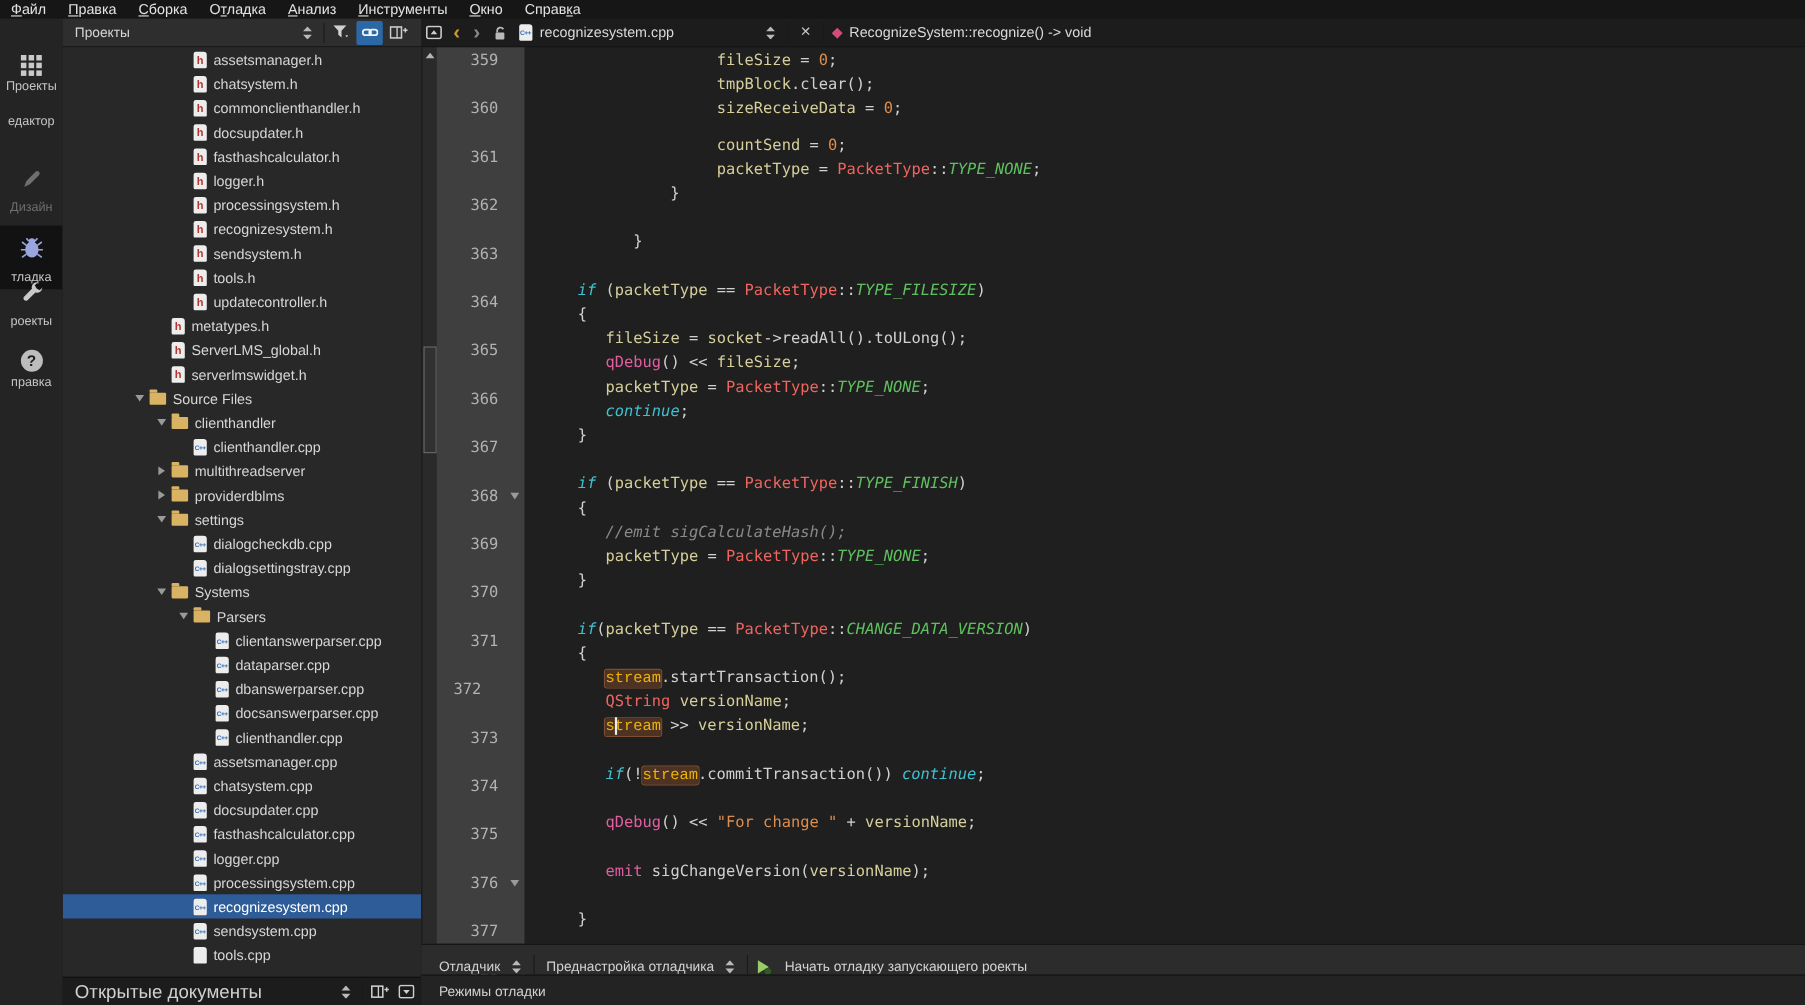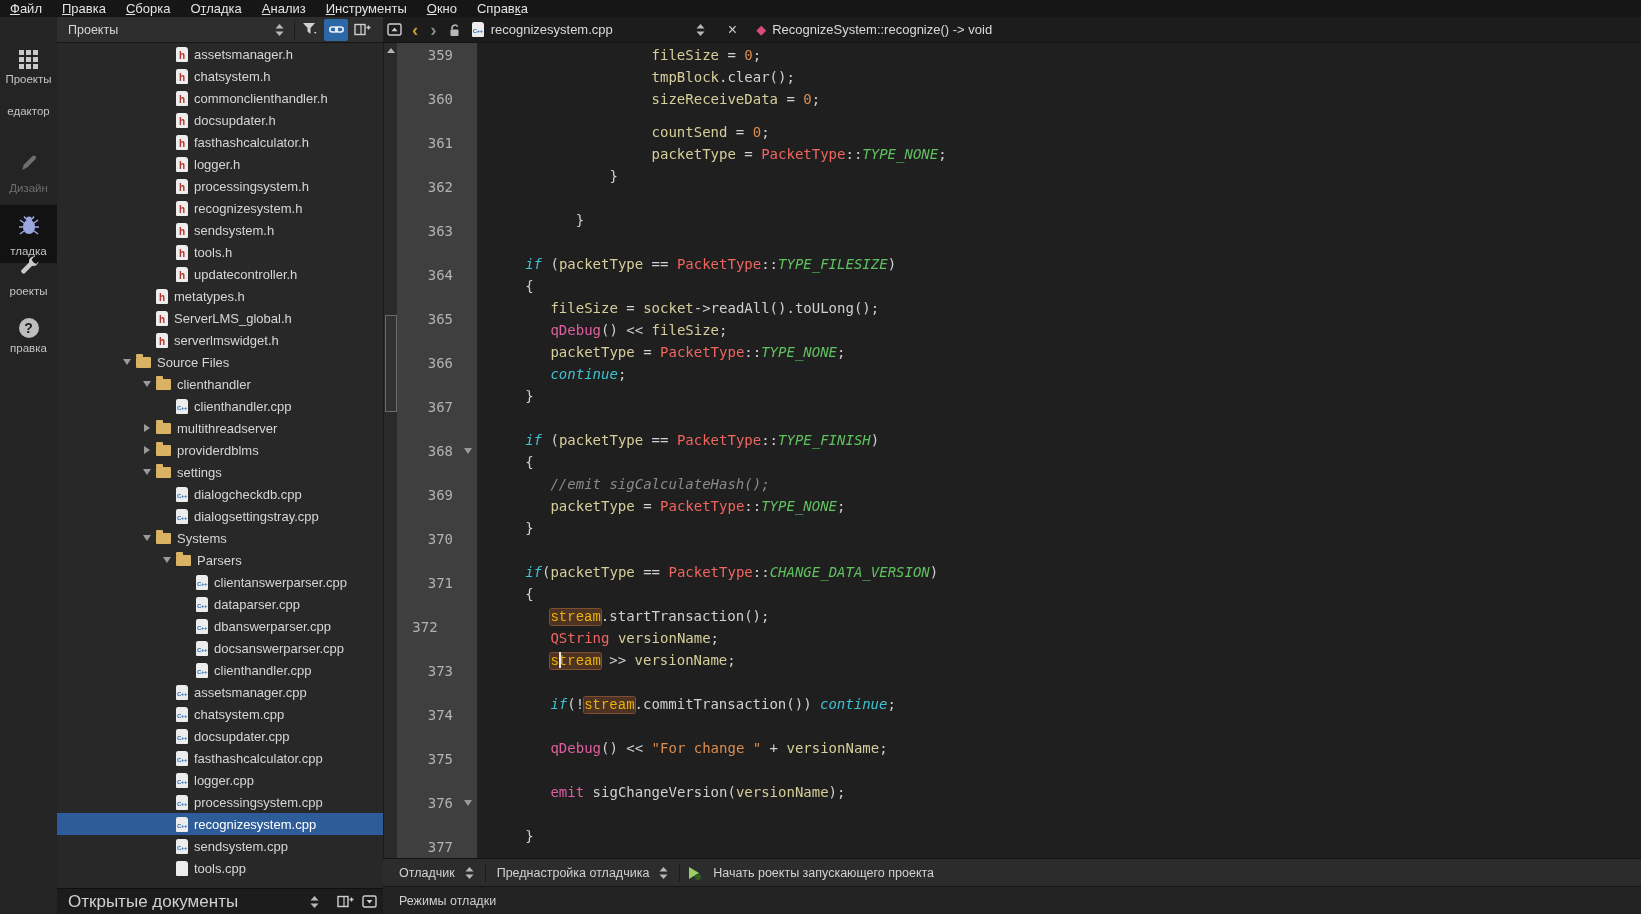--- a/index.html
+++ b/index.html
@@ -84,21 +84,21 @@
         font-family:"DejaVu Sans Mono",monospace;font-size:14px;}
   .code-line{position:relative;height:22px;line-height:22px;white-space:pre;padding-left:6px;}
   .tk-p{color:#d0d0d0;} .tk-v{color:#d6cf9b;} .tk-n{color:#dd8d4d;} .tk-s{color:#dd8d4d;}
   .tk-t{color:#f0655f;} .tk-e{color:#5fc05f;font-style:italic;} .tk-k{color:#3fc1d1;font-style:italic;}
   .tk-m{color:#e05fa0;} .tk-c{color:#8a8a8a;font-style:italic;}
   .tk-hl{color:#eab308;background:#4e3322;box-shadow:0 0 0 1px #7d4e32;border-radius:2px;font-family:Liberation Mono, monospace;}
   .caret{position:absolute;top:3px;width:2px;height:16px;background:#ececec;}
 
   
   .debugbar{left:383px;top:858px;width:1258px;height:28px;background:#2c2c2c;border-top:1px solid #151515;
-            display:flex;align-items:center;box-sizing:border-box;padding-left:16px;}
+            display:flex;align-items:flex-end;box-sizing:border-box;padding-left:16px;}
   .debugbar .txt{font-size:12.5px;color:#d2d2d2;white-space:nowrap;}
   .combo{display:flex;align-items:center;gap:10px;padding-right:8px;}
   .modesbar{left:383px;top:886px;width:1258px;height:28px;background:#232323;border-top:1px solid #151515;
             display:flex;align-items:center;box-sizing:border-box;padding-left:16px;}
   .modesbar .txt{font-size:12.5px;color:#cfcfcf;}
   .i-playbug{position:relative;width:0;height:0;border-top:6px solid transparent;border-bottom:6px solid transparent;
              border-left:10px solid var(--playgreen);margin:0 8px 0 6px;}
   .i-playbug::after{content:"";position:absolute;left:-4px;top:1px;width:6px;height:6px;border-radius:50%;
                     background:#2e5c22;}
 </style>
@@ -732,21 +732,21 @@
     <span class="combo" style="padding-left:8px;">
       <span class="txt">Преднастройка отладчика</span>
       <svg width="9" height="12">
           <path d="M4.5 0 L8.5 4.5 H0.5 Z" fill="#b9b9b9"></path>
           <path d="M4.5 12 L0.5 7.5 H8.5 Z" fill="#b9b9b9"></path>
         </svg>
     </span>
     <span class="vsep"></span>
     <span class="combo">
       <span class="i-playbug"></span>
-      <span class="txt" style="margin-left:-4px;">Начать роекты запускающего проекта</span>
+      <span class="txt" style="margin-left:-4px;">Начать отладку запускающего роекты</span>
     </span>
   </div>
 
   <div class="modesbar abs">
     <span class="txt">Режимы отладки</span>
   </div>
 
 </div>
 
 </body></html>

